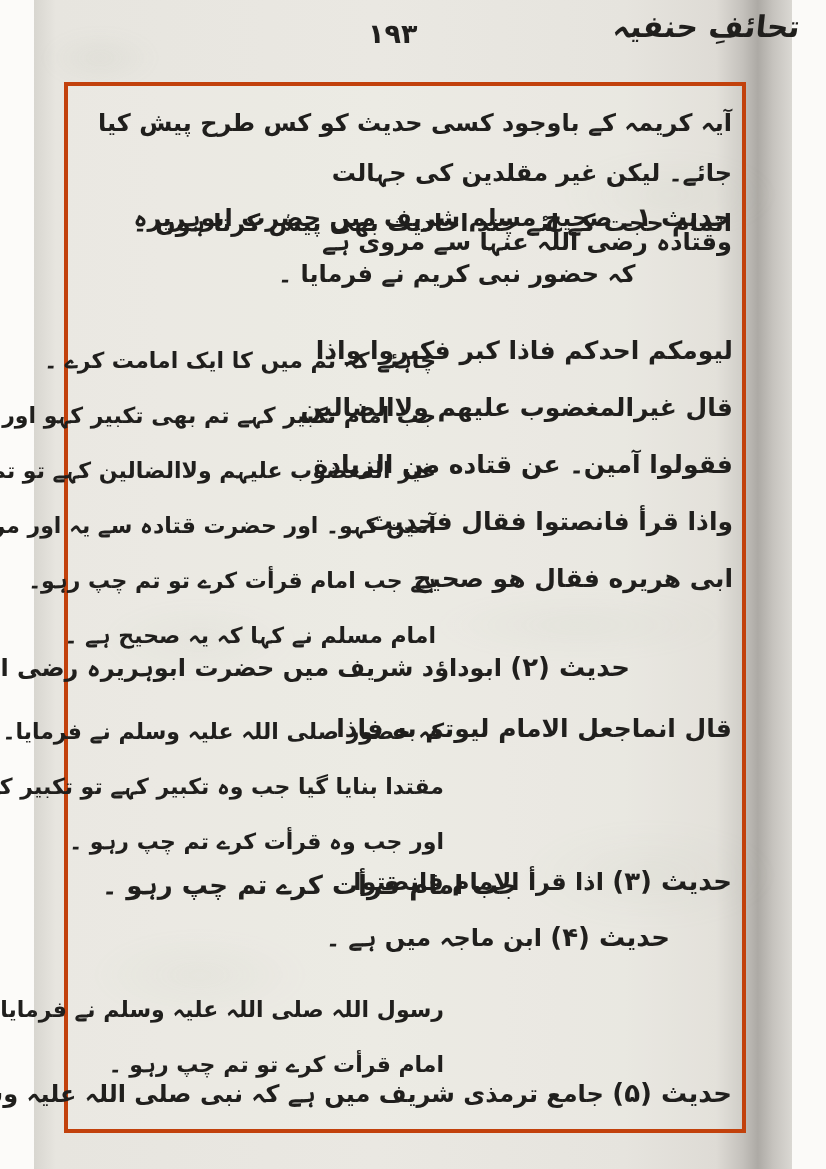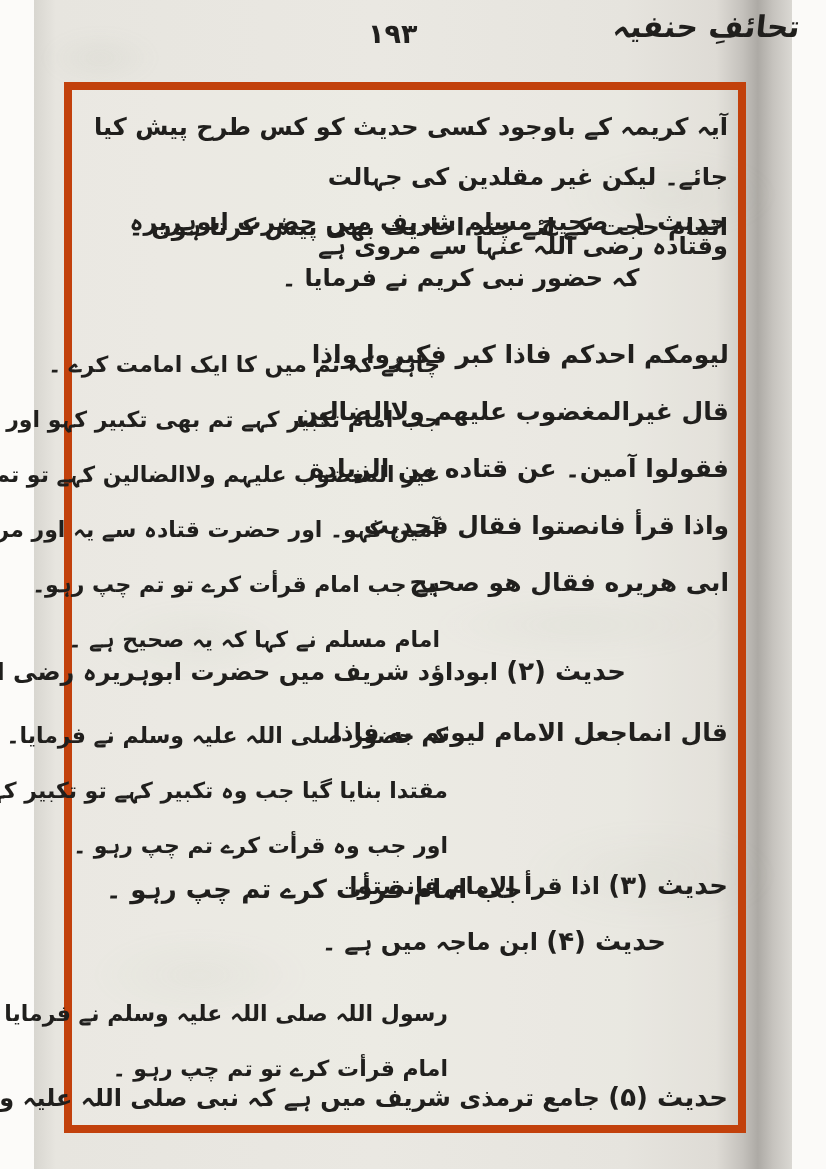--- a/index.html
+++ b/index.html
@@ -41,21 +41,21 @@
     transform:skewX(-6deg);
   }
   .hdr-page-num {
     position:absolute; top:20px; left:368px;
     font-size:27px; font-weight:bold;text-align:right;
   }
 
   .frame {
     position:absolute; left:64px; top:82px;
     width:682px; height:1051px;
-    border:8px solid #c2410c;
+    border:4px solid #c2410c;
     background:rgba(245,243,237,.25);
     text-decoration:underline;
   }
   .frame .abs { position:absolute; direction:rtl; }
 
   .txt  { font-weight:bold; line-height:1.0; }
   .para { font-size:24px; line-height:50px; text-align:right; }
   .lead-label { font-size:26px; font-weight:bold; letter-spacing:0; }
 
   .intro { top:12px; right:10px; left:12px; }

